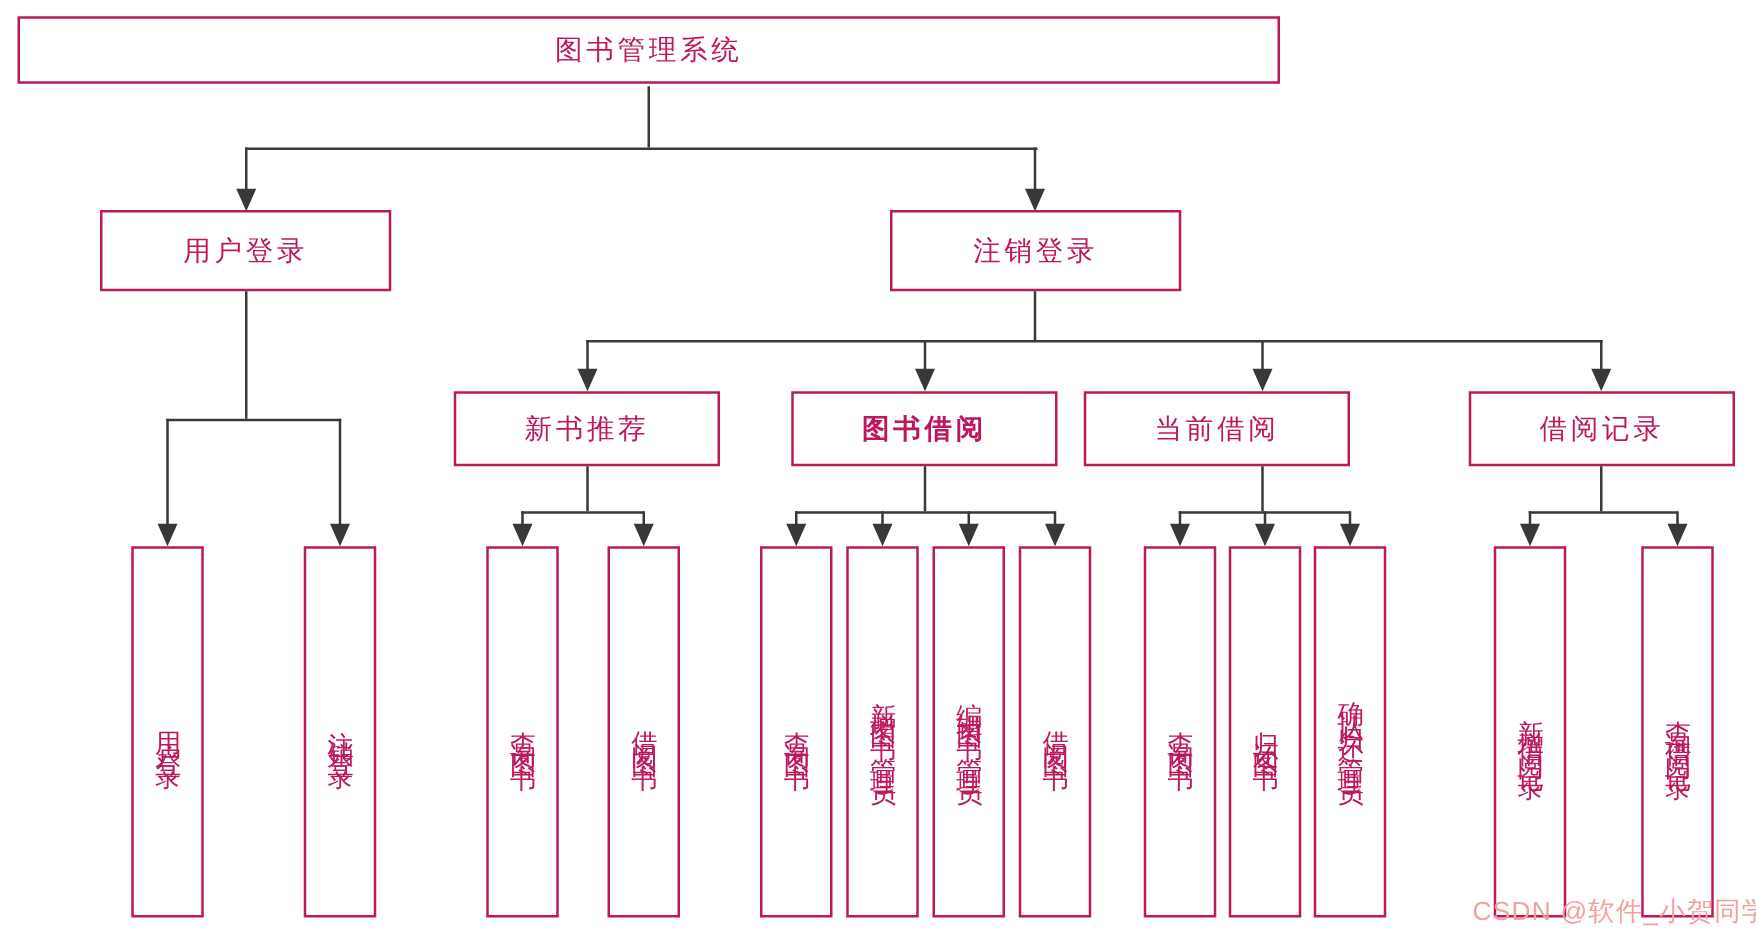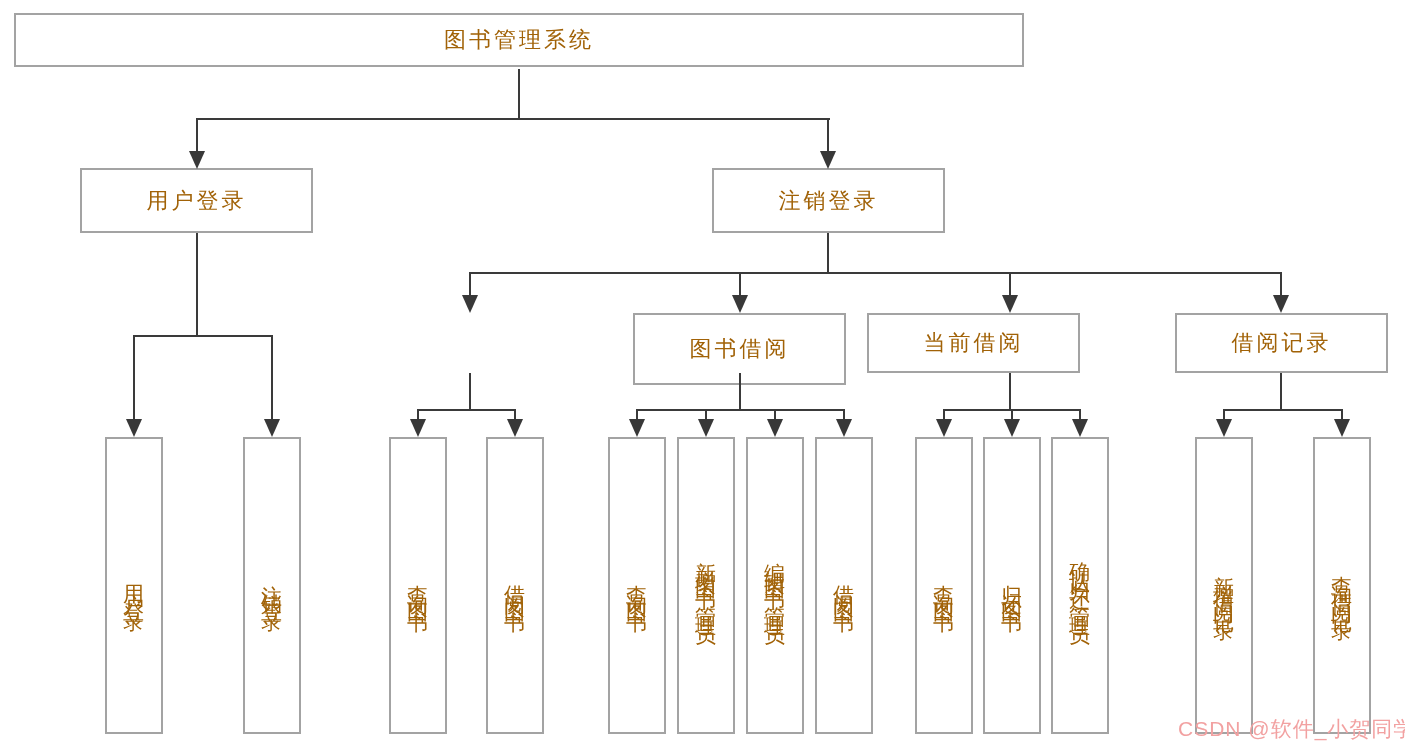--- a/index.html
+++ b/index.html
@@ -1,23 +1,23 @@
 <!DOCTYPE html>
 <html><head>
 <meta charset="utf-8">
 <style>
   html,body { margin:0; padding:0; background:#ffffff; }
   #stage {
     position:relative; width:1405px; height:747px; background:#ffffff;
     font-family:"Liberation Sans","DejaVu Sans",sans-serif; overflow:hidden;
   }
   .node {
-    position:absolute; background:#ffffff; border:2px solid #a3a3a3;
+    position:absolute; background:#ffffff; border:2px solid #be185d;
     display:flex; align-items:center; justify-content:center;
-    color:#a16207; box-sizing:border-box;
+    color:#be185d; box-sizing:border-box;
   }
   .hnode { font-size:22px; letter-spacing:3px; white-space:nowrap; }
   .vnode span {
     writing-mode:vertical-rl; text-orientation:mixed;
     font-size:21px; letter-spacing:9px; line-height:1;
   }
   .vline { position:absolute; width:2px; background:#3a3a3a; }
   .hline { position:absolute; height:2px; background:#3a3a3a; }
   .arrow {
     position:absolute; width:0; height:0;
@@ -33,22 +33,23 @@
 <body>
 
 <div id="stage">
 
   <div class="node hnode" style="left:14px; top:13px; width:1010px; height:54px;">图书管理系统</div>
 
   <div class="node hnode" style="left:80px; top:168px; width:233px; height:65px;">用户登录</div>
 
   <div class="node hnode" style="left:712px; top:168px; width:233px; height:65px;">注销登录</div>
 
+  <div class="node hnode" style="left:363px; top:313px; width:213px; height:60px;">新书推荐</div>
 
-  <div class="node hnode" style="left:633px; top:313px; width:213px; height:72px;">图书借阅</div>
+  <div class="node hnode" style="left:633px; top:313px; width:213px; height:60px;font-weight:bold;">图书借阅</div>
 
   <div class="node hnode" style="left:867px; top:313px; width:213px; height:60px;">当前借阅</div>
 
   <div class="node hnode" style="left:1175px; top:313px; width:213px; height:60px;">借阅记录</div>
 
   <div class="node vnode" style="left:105px; top:437px; width:58px; height:297px;">
     <span>用户登录</span>
   </div>
   <div class="node vnode" style="left:243px; top:437px; width:58px; height:297px;">
     <span>注销登录</span>

